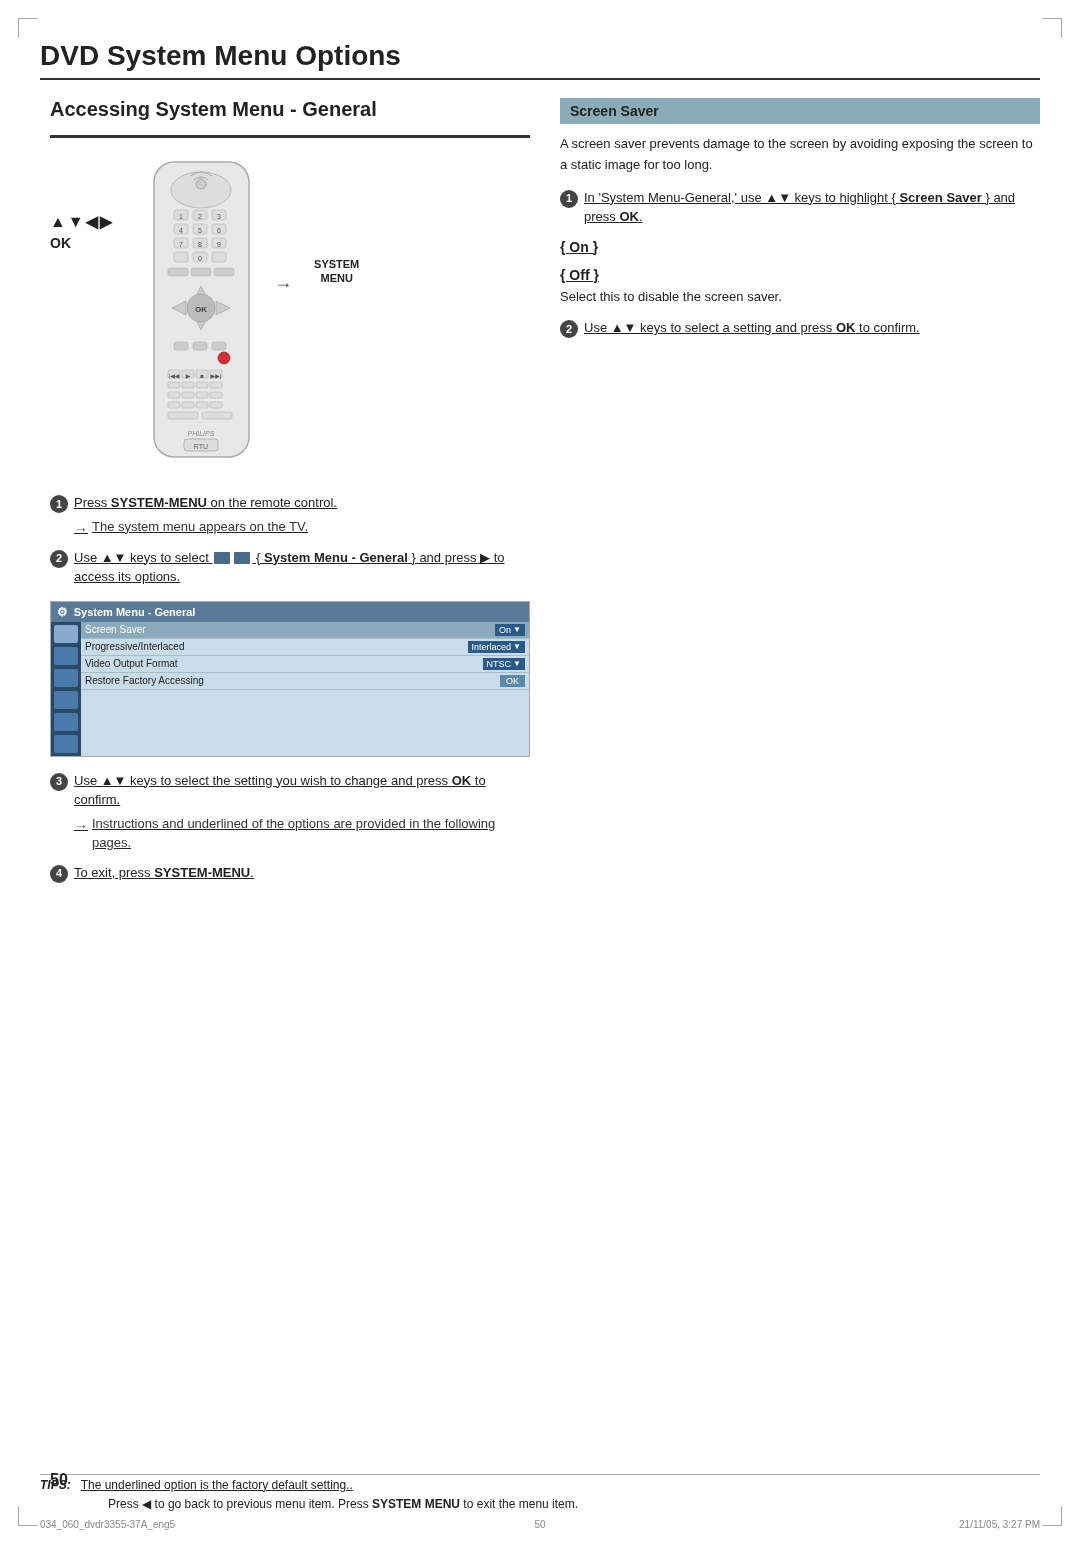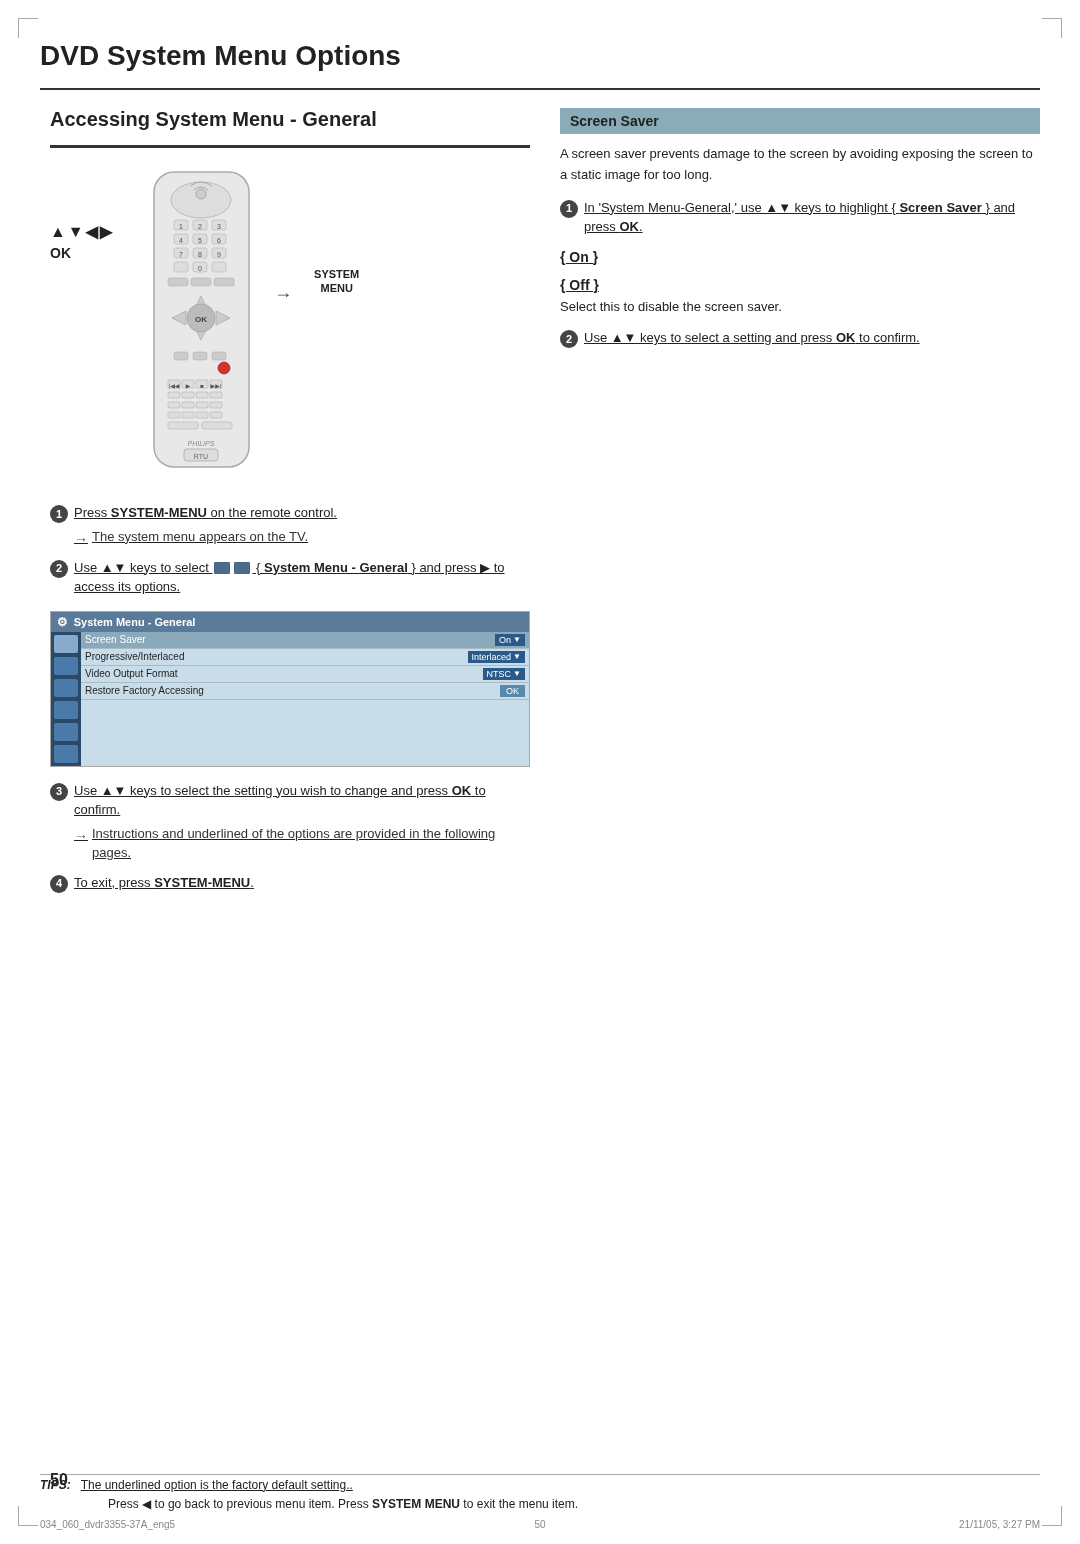--- a/index.html
+++ b/index.html
@@ -33,21 +33,21 @@
       left: 40px;
       right: 40px;
       bottom: 40px;
     }
 
     
     .page-title {
       font-size: 28px;
       font-weight: bold;
       border-bottom: 2px solid #333;
-      padding-bottom: 16px;
+      padding-bottom: 6px;
       margin-bottom: 18px;
     }
 
     .main-content {
       display: flex;
       gap: 30px;
       margin-left: 10px;
     }
 
     .left-column {

